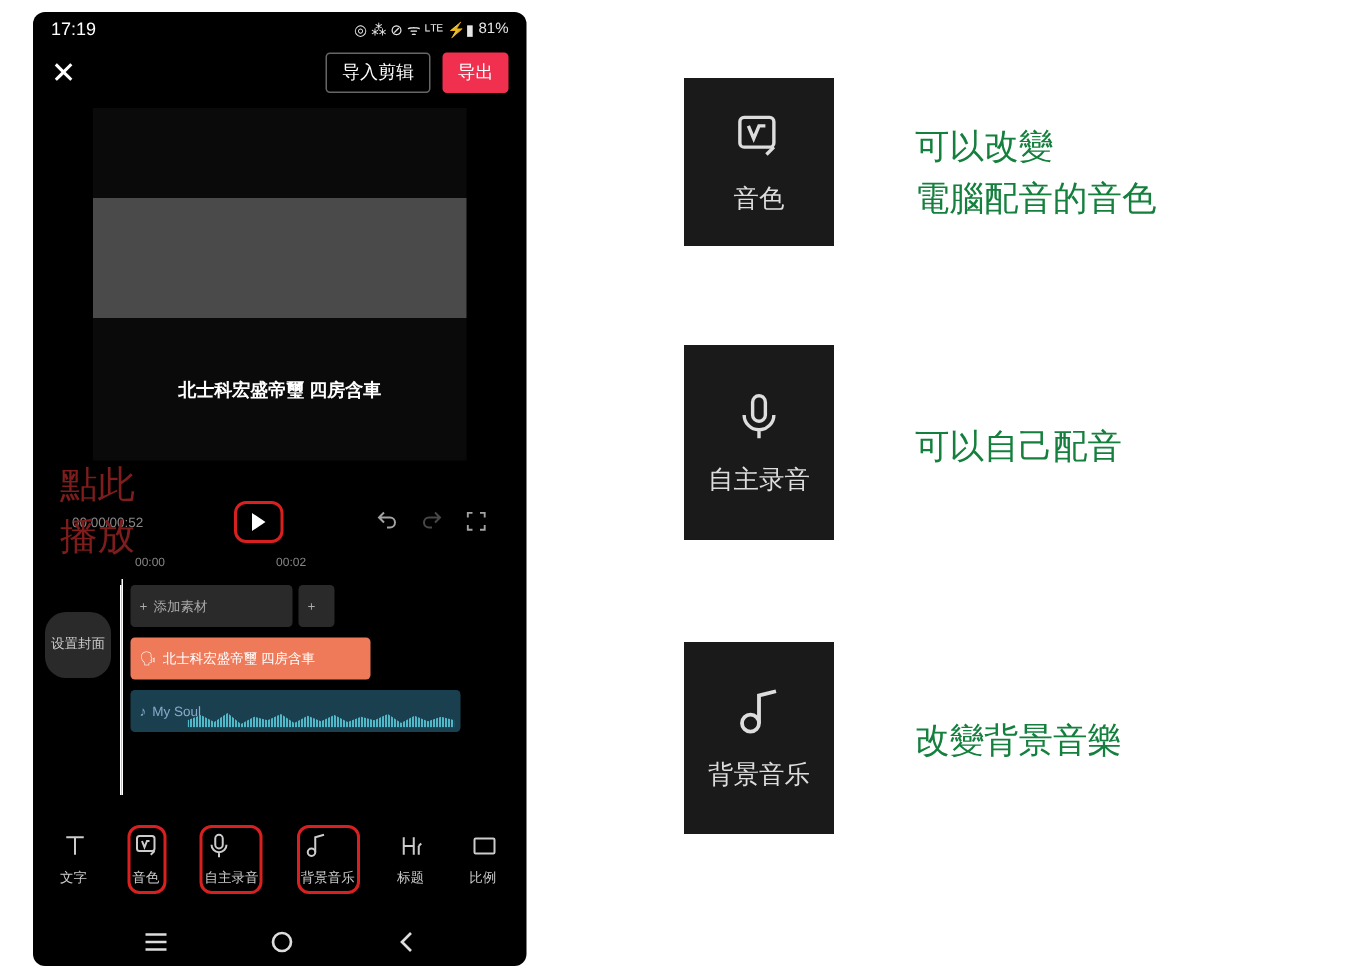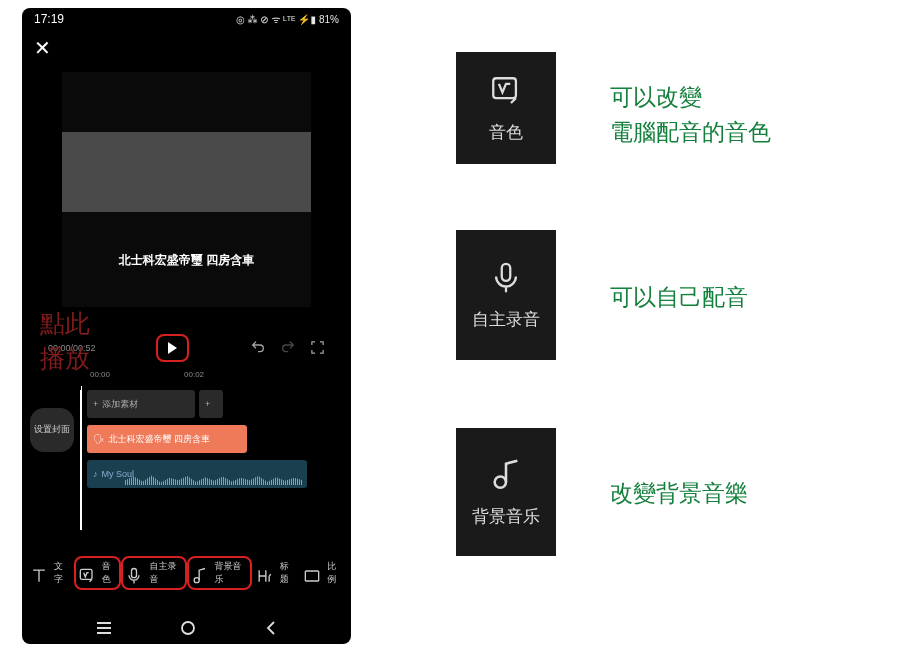--- a/index.html
+++ b/index.html
@@ -212,22 +212,22 @@
     }
     .bottom-toolbar {
       flex: 1;
       display: flex;
       align-items: center;
       justify-content: space-around;
       padding: 8px 4px 12px 4px;
     }
     .tool-item {
       display: flex;
-      flex-direction: row;
-      align-items: flex-end;
+      flex-direction: column;
+      align-items: flex-start;
       gap: 5px;
       color: #ccc;
       font-size: 9px;
       cursor: pointer;
       padding: 4px 3px;
       border-radius: 8px;
     }
     .tool-item.highlighted {
       border: 2.5px solid #d92020;
       padding: 2px 1px;
@@ -296,20 +296,24 @@
   <div class="status-bar">
     <span>17:19</span>
     <span class="status-icons">
       <span>◎ ⁂ ⊘ ᯤ ᴸᵀᴱ ⚡▮</span>
       <span>81%</span>
     </span>
   </div>
 
   <div class="top-bar">
     <div class="close-x">✕</div>
+    <div class="top-right">
+      <button class="import-btn">导入剪辑</button>
+      <button class="export-btn">导出</button>
+    </div>
   </div>
 
   <div class="preview-area">
     <div class="preview-top-black"></div>
     <div class="preview-gray"></div>
     <div class="preview-bottom-black">
       <span>北士科宏盛帝璽 四房含車</span>
     </div>
   </div>
 

